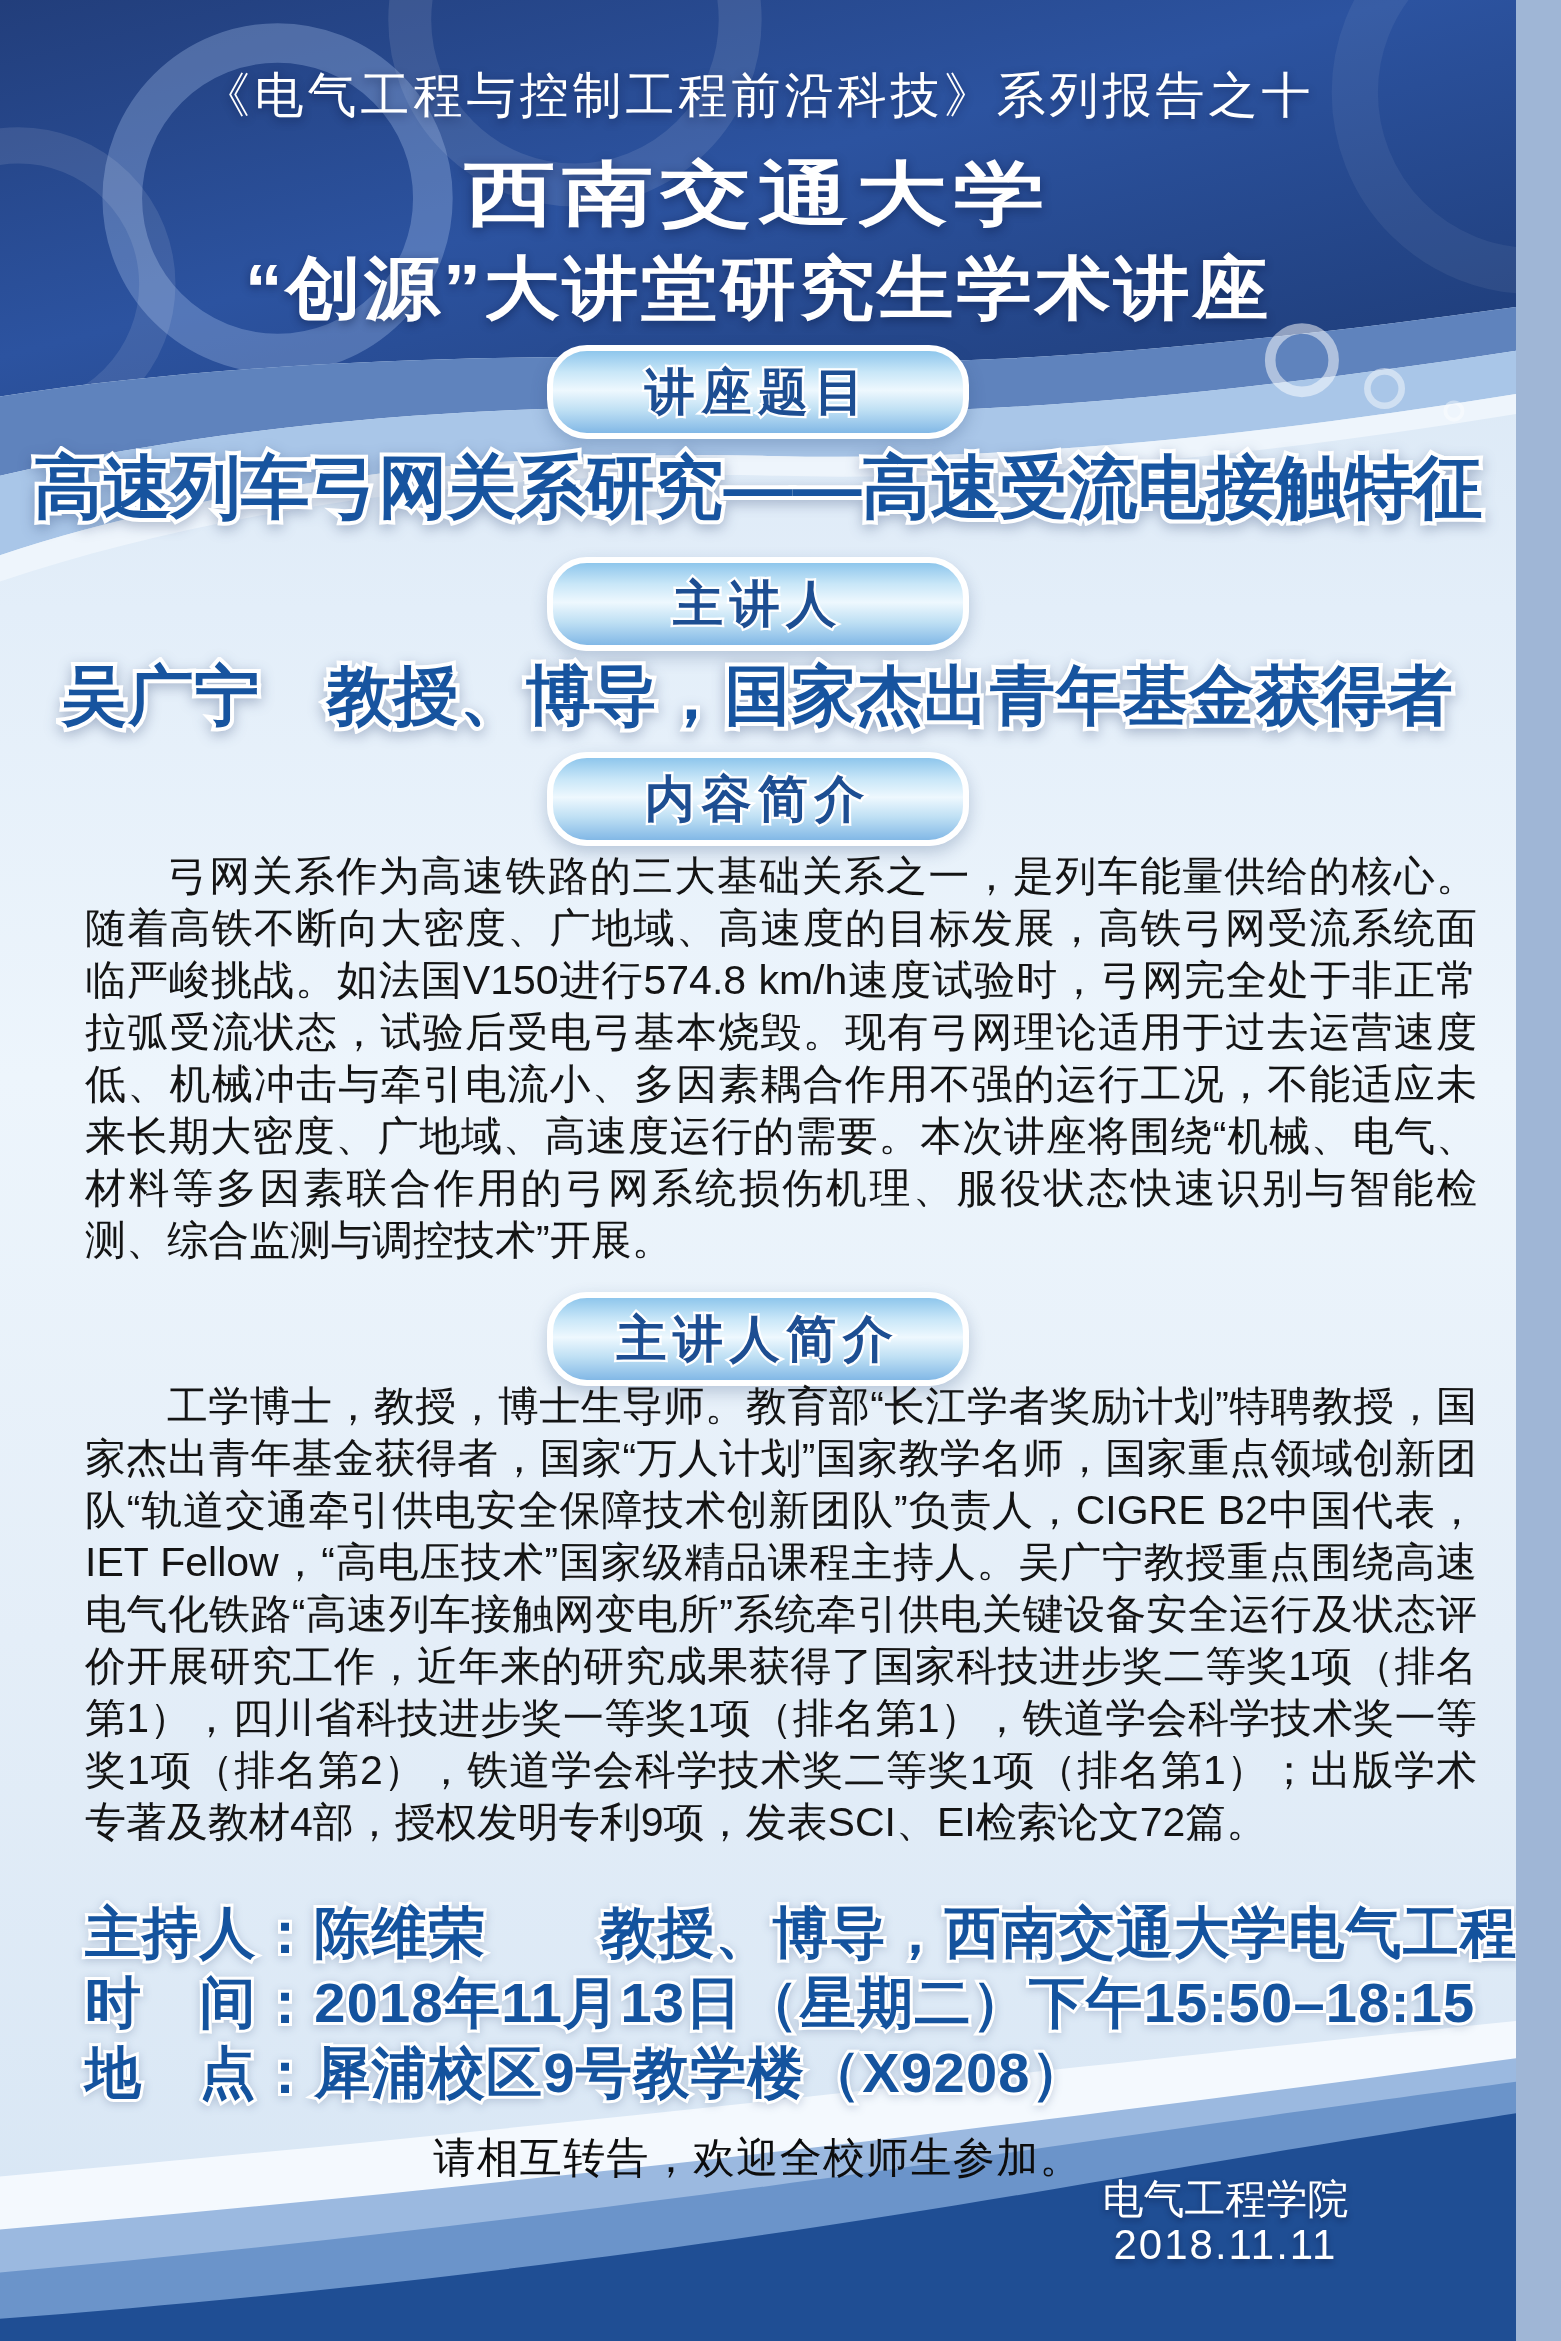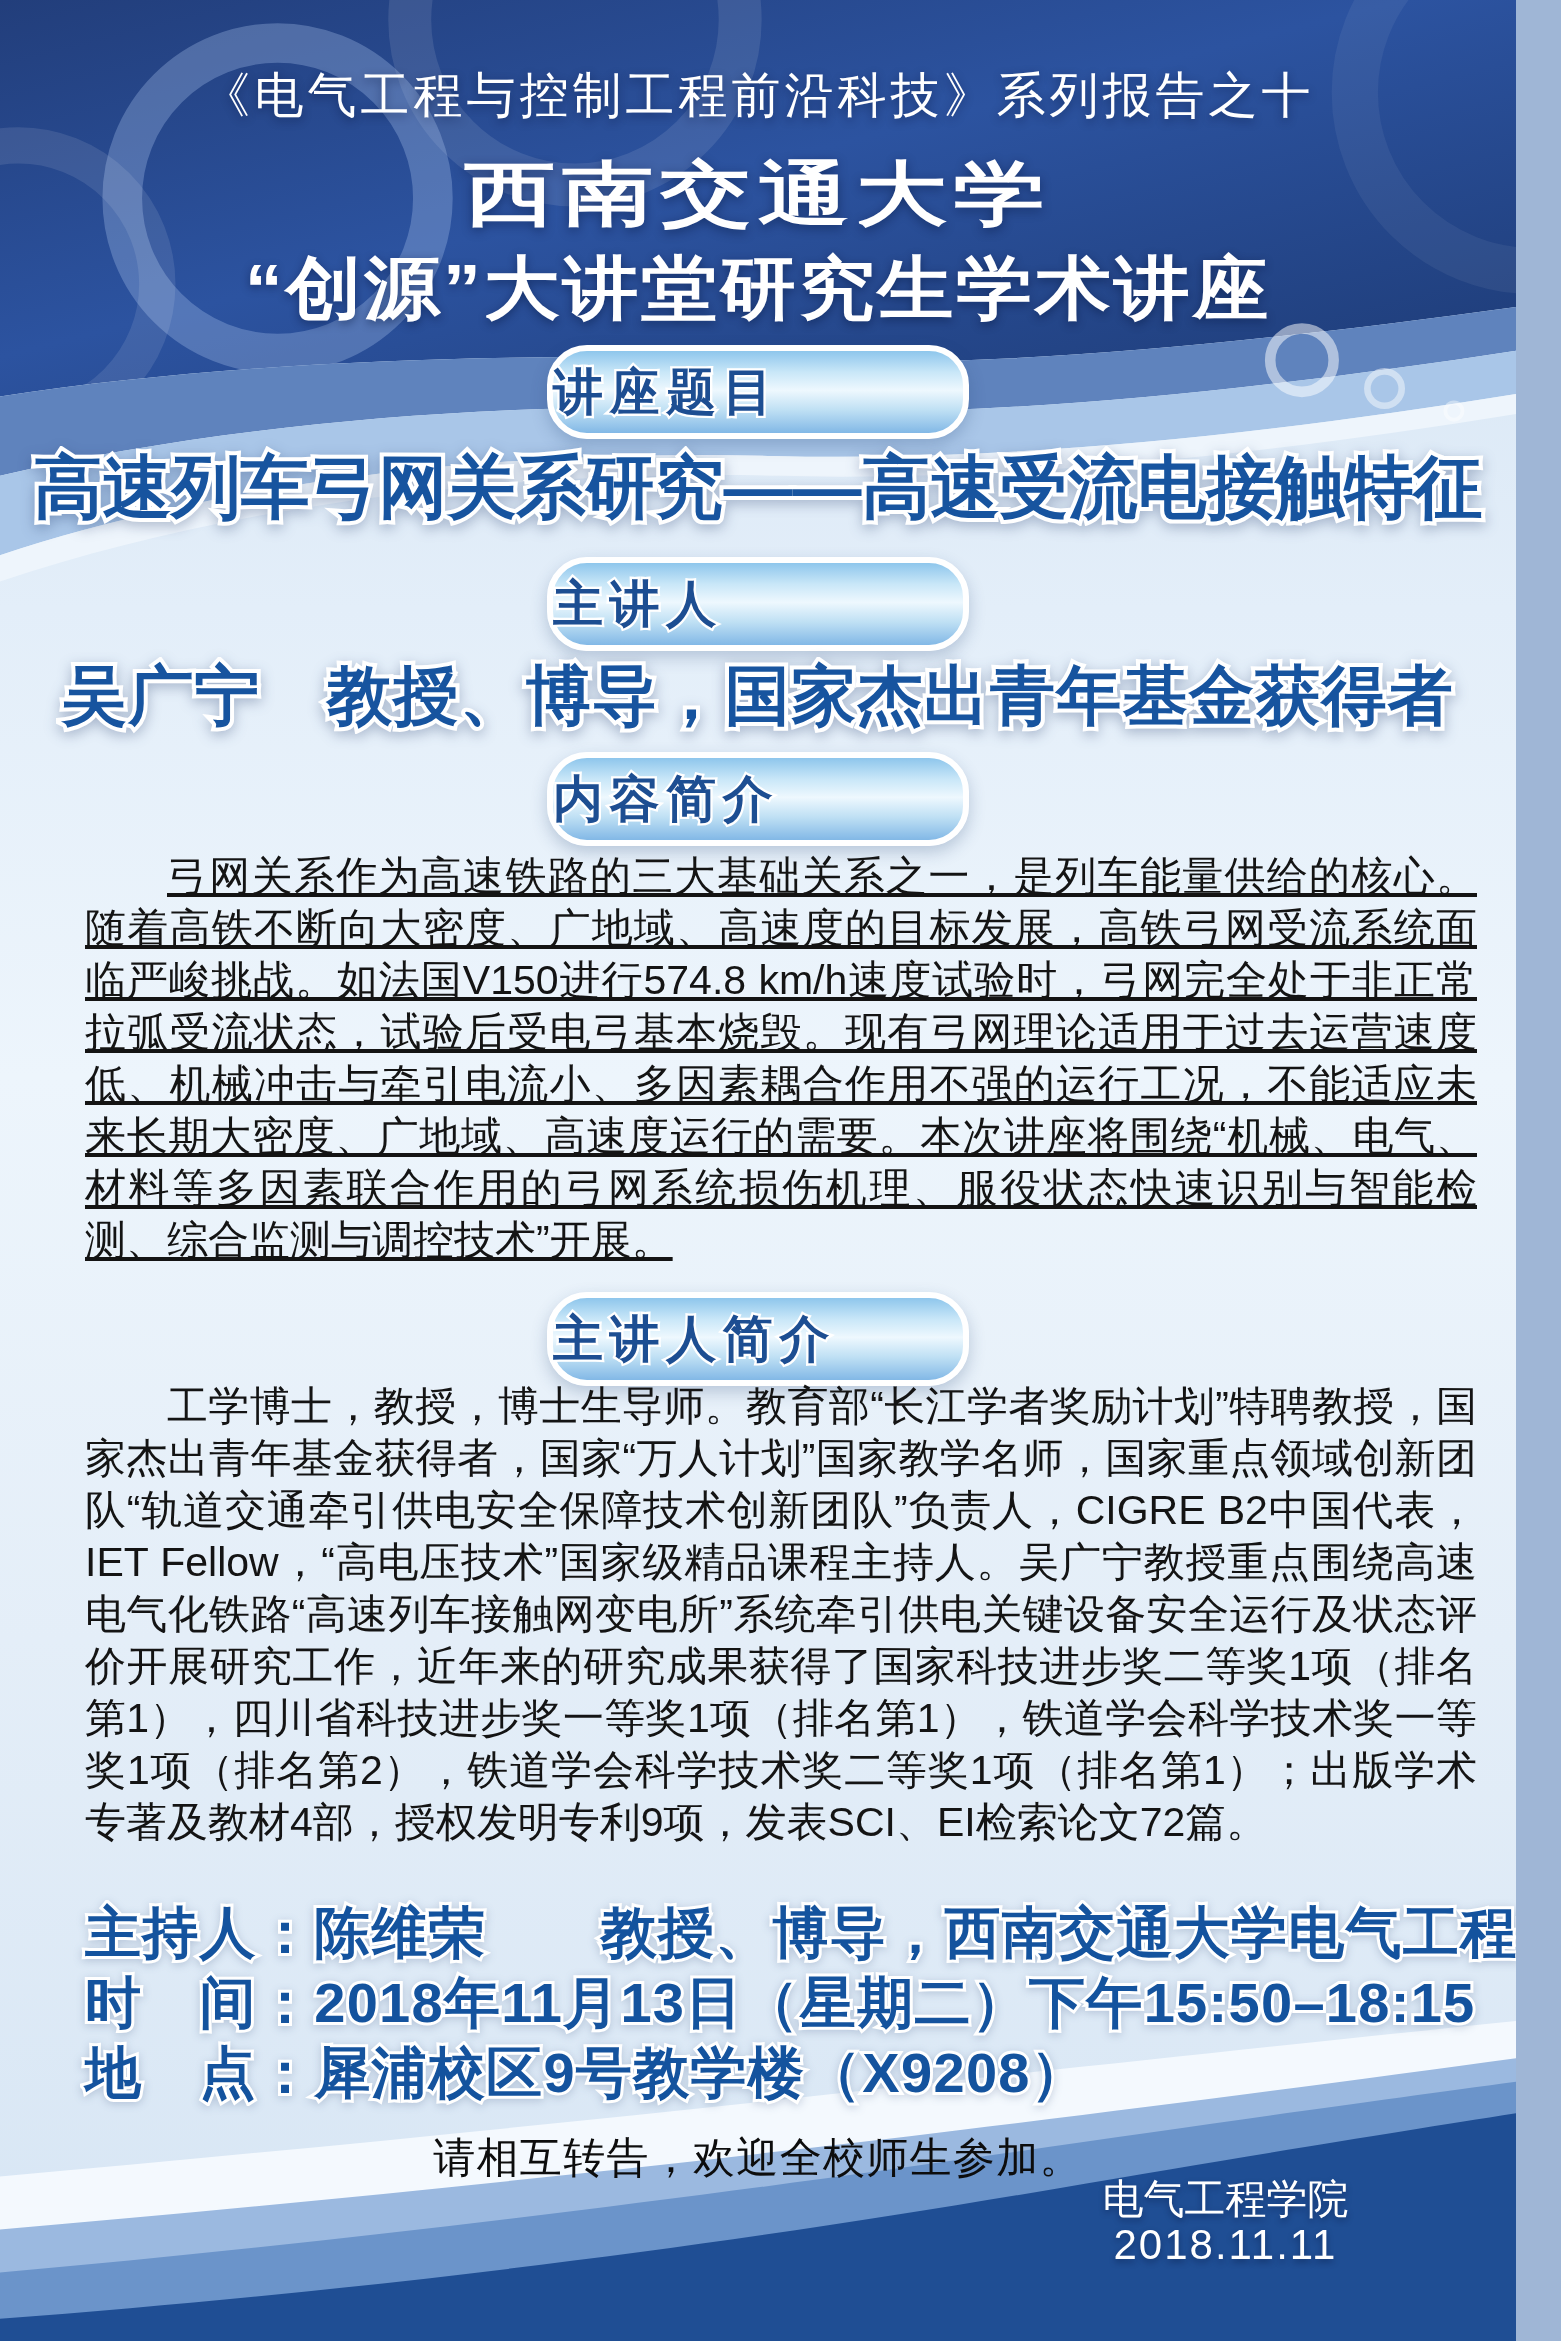--- a/index.html
+++ b/index.html
@@ -23,21 +23,21 @@
   .series-line{top:63px;font-size:49px;font-weight:500;letter-spacing:4px;}
   .univ-line{top:148px;font-size:70px;font-weight:bold;transform:scaleX(1.30);transform-origin:center;letter-spacing:5.3px;}
   .event-line{top:243px;font-size:69px;font-weight:bold;transform:scaleX(1.10);transform-origin:center;letter-spacing:2.6px;}
 
   .badge{
     position:absolute;left:50%;transform:translateX(-50%);
     width:410px;height:82px;
     border:6px solid #ffffff;border-radius:40px;
     background:linear-gradient(180deg,#8ec6ec 0%,#c9e7f8 26%,#eef8fe 48%,#bfe0f4 72%,#82b8e6 100%);
     box-shadow:0 6.6px 16px rgba(40,70,120,.25);
-    display:flex;align-items:center;justify-content:flex-start;
+    display:flex;align-items:center;justify-content:center;
   }
   .badge span{
     font-size:50px;font-weight:bold;letter-spacing:6.6px;color:#1d4e92;
     -webkit-text-stroke:4.6px #ffffff;paint-order:stroke fill;
   }
   .badge-topic{top:345px;}
   .badge-speaker{top:557px;}
   .badge-abstract{top:752px;}
   .badge-bio{top:1272px;margin-top:20px;}
 
@@ -48,21 +48,21 @@
   }
   .topic-line{top:442px;font-size:69px;letter-spacing:0px;white-space:nowrap;}
   .speaker-line{top:652px;font-size:65px;letter-spacing:1.3px;white-space:nowrap;}
 
   .para{
     position:absolute;left:85px;width:1392px;
     font-size:41px;line-height:52px;color:#141414;
     text-align:justify;text-indent:2em;
     text-justify:inter-ideograph;
   }
-  .para-abstract{top:850px;text-decoration:underline;}
+  .para-abstract{top:850px;}
   .para-bio{top:1380px;}
 
   .details{position:absolute;left:85px;top:1898px;width:1428px;}
   .detail-line{
     font-size:56px;line-height:70px;font-weight:bold;color:#14539e;
     -webkit-text-stroke:6px #ffffff;paint-order:stroke fill;
     white-space:nowrap;letter-spacing:1.3px;
     filter:drop-shadow(0 2.6px 4px rgba(25,50,100,.20));
   }
   .notice-line{top:2130px;font-size:42px;color:#0d0d0d;letter-spacing:1.3px;}

